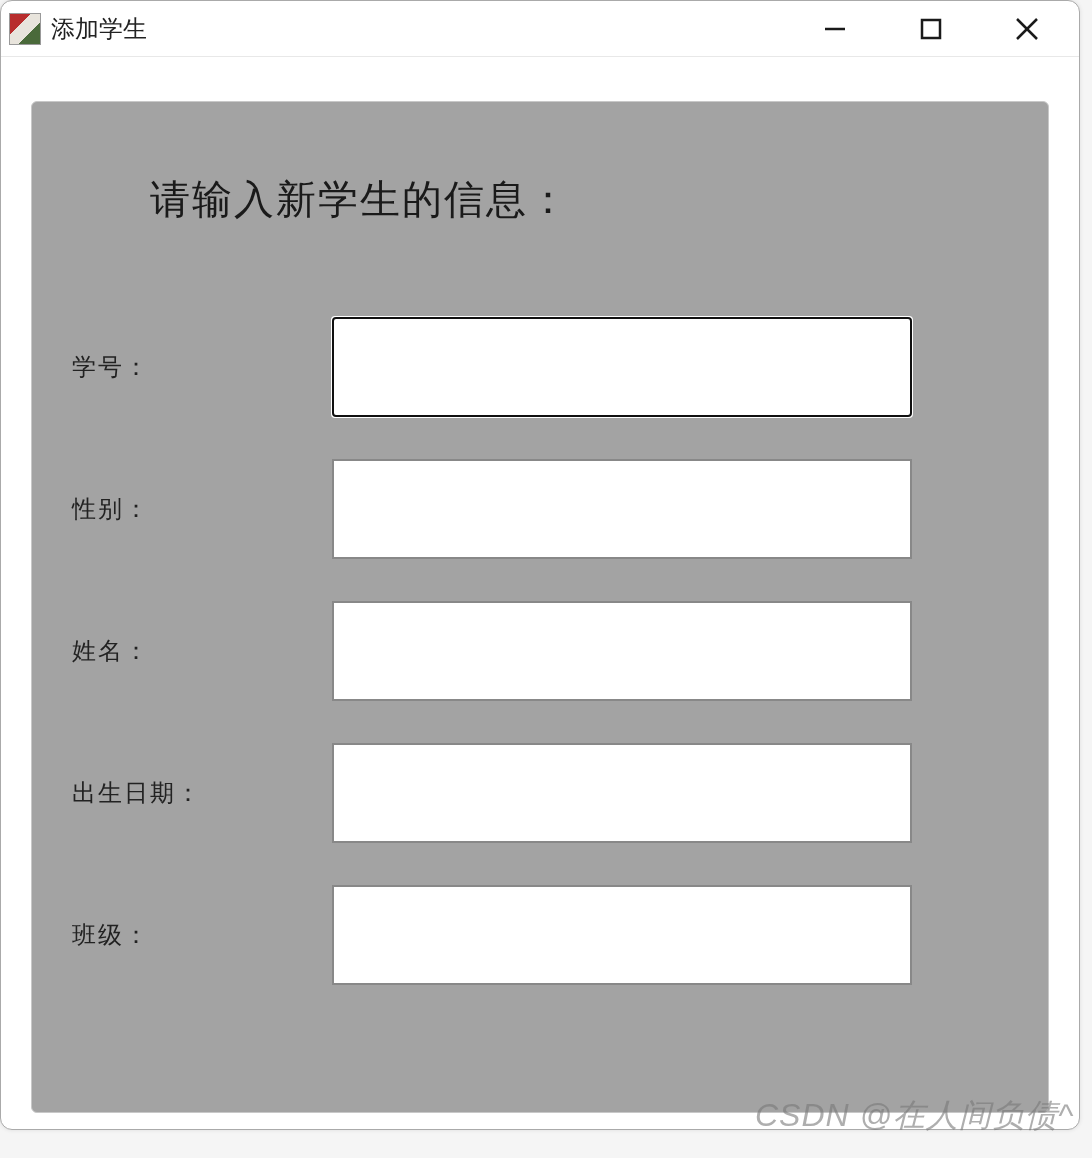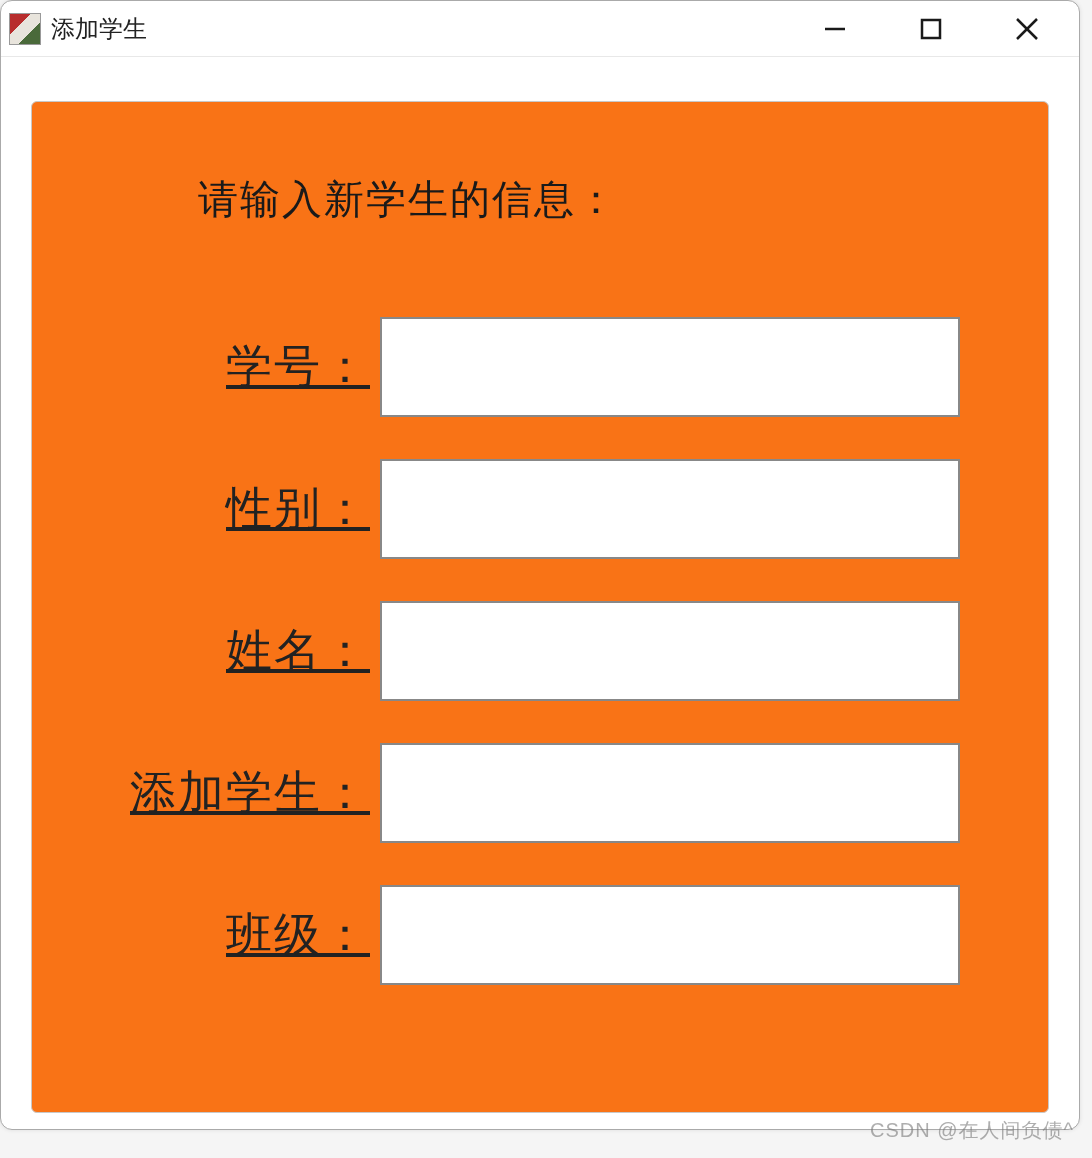--- a/index.html
+++ b/index.html
@@ -58,47 +58,46 @@
       cursor: pointer;
     }
     .win-btn svg {
       stroke: #1a1a1a;
       stroke-width: 2.5;
       fill: none;
     }
     .content-panel {
       flex: 1;
       margin: 44px 30px 16px 30px;
-      background: #f97316;
+      background: #a3a3a3;
       border: 1px solid #c8c8c8;
       border-radius: 6px;
-      padding: 70px 60px 20px 88px;
+      padding: 70px 60px 20px 40px;
       position: relative;
     }
     .heading {
       font-size: 40px;
       font-family: "SimSun", "宋体", serif;
       color: #1a1a1a;
       margin-left: 78px;
       margin-bottom: 90px;
       letter-spacing: 2px;
     }
     .form-row {
       display: flex;
       align-items: center;
       margin-bottom: 42px;
     }
     .form-label {
       width: 250px;
-      text-align: right;
-      font-size: 46px;
+      text-align: left;
+      font-size: 24px;
       font-family: "SimSun", "宋体", serif;
       color: #222;
       letter-spacing: 2px;
-      text-decoration: underline;
     }
     .form-input {
       flex: 1;
       height: 100px;
       max-width: 580px;
       margin-left: 10px;
       border: 2px solid #888;
       background: #ffffff;
       font-size: 28px;
       padding: 8px 12px;
@@ -115,27 +114,28 @@
       background: linear-gradient(#f4f8fb, #e4ecf4);
       border: 2px solid #6a8bb5;
       font-size: 34px;
       font-family: "SimSun", "宋体", serif;
       color: #222;
       cursor: pointer;
       letter-spacing: 4px;
     }
     .watermark {
       position: absolute;
-      bottom: 14px;
+      bottom: 20px;
       right: 18px;
       font-family: "Microsoft YaHei", sans-serif;
-      font-size: 20px;
+      font-size: 32px;
       color: rgba(120,120,120,0.6);
       letter-spacing: 1px;
       pointer-events: none;
+      font-style: italic;
     }
   </style>
 </head>
 <body>
 
 <div class="window">
   <div class="titlebar">
     <div class="app-icon"></div>
     <div class="title-text">添加学生</div>
     <div class="win-controls">
@@ -170,21 +170,21 @@
       <div class="form-label">性别：</div>
       <input class="form-input" type="text" value="" style="">
     </div>
 
     <div class="form-row">
       <div class="form-label">姓名：</div>
       <input class="form-input" type="text" value="" style="">
     </div>
 
     <div class="form-row">
-      <div class="form-label">添加学生：</div>
+      <div class="form-label">出生日期：</div>
       <input class="form-input" type="text" value="" style="">
     </div>
 
     <div class="form-row">
       <div class="form-label">班级：</div>
       <input class="form-input" type="text" value="" style="">
     </div>
 
   </div>
 </div>

